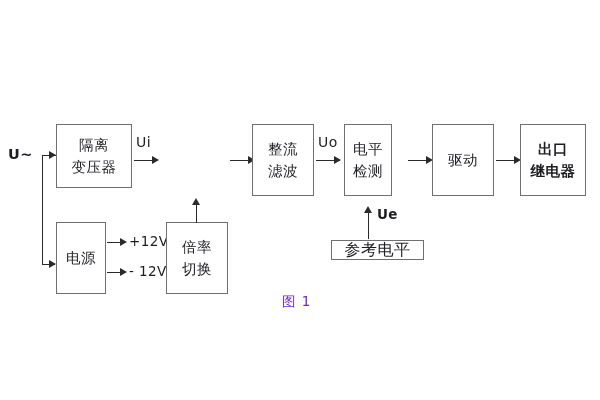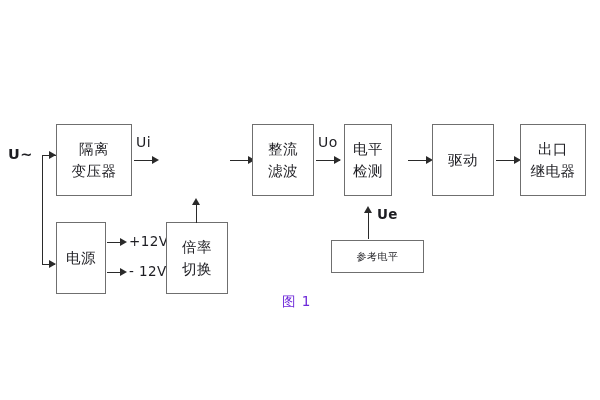--- a/index.html
+++ b/index.html
@@ -81,21 +81,21 @@
 
   <div class="hline" style="left:42px; top:155px; width:18px;"></div>
   <div class="vline" style="left:42px; top:155px; height:110px;"></div>
 
   <div class="hline" style="left:42px; top:155px; width:12px;"></div>
   <div class="arrow-r" style="left:49px; top:151px;"></div>
 
   <div class="hline" style="left:42px; top:264px; width:13px;"></div>
   <div class="arrow-r" style="left:49px; top:260px;"></div>
 
-  <div class="box" style="left:56px; top:124px; width:76px; height:72px;">
+  <div class="box" style="left:56px; top:124px; width:76px; height:64px;">
     <span class="ln">隔离</span>
     <span class="ln">变压器</span>
   </div>
 
   <div class="label" style="left:136px; top:134px;">Ui</div>
   <div class="hline" style="left:134px; top:160px; width:22px;"></div>
   <div class="arrow-r" style="left:152px; top:156px;"></div>
 
 
   <div class="hline" style="left:230px; top:160px; width:22px;"></div>
@@ -118,21 +118,21 @@
   <div class="hline" style="left:408px; top:160px; width:22px;"></div>
   <div class="arrow-r" style="left:426px; top:156px;"></div>
 
   <div class="box" style="left:432px; top:124px; width:62px; height:72px;">
     <span class="ln">驱动</span>
   </div>
 
   <div class="hline" style="left:496px; top:160px; width:22px;"></div>
   <div class="arrow-r" style="left:514px; top:156px;"></div>
 
-  <div class="box" style="left:520px; top:124px; width:66px; height:72px;">
+  <div class="box" style="left:520px; top:124px; width:66px; height:72px;font-weight:bold;">
     <span class="ln">出口</span>
     <span class="ln">继电器</span>
   </div>
 
   <div class="box" style="left:56px; top:222px; width:50px; height:72px;align-items:center;">
     <span class="ln">电源</span>
   </div>
 
   <div class="hline" style="left:107px; top:242px; width:17px;"></div>
   <div class="arrow-r" style="left:120px; top:238px;"></div>
@@ -143,21 +143,21 @@
   <div class="label" style="left:129px; top:263px; font-size:13.5px;">- 12V</div>
 
   <div class="box" style="left:166px; top:222px; width:62px; height:72px;">
     <span class="ln">倍率</span>
     <span class="ln">切换</span>
   </div>
 
   <div class="vline" style="left:196px; top:205px; height:18px;"></div>
   <div class="arrow-u" style="left:192px; top:198px;"></div>
 
-  <div class="box" style="left:331px; top:240px; width:93px; height:33px; font-size:10px;">
+  <div class="box" style="left:331px; top:240px; width:93px; height:20px; font-size:16px;">
     <span class="ln">参考电平</span>
   </div>
 
   <div class="vline" style="left:368px; top:213px; height:26px;"></div>
   <div class="arrow-u" style="left:364px; top:206px;"></div>
   <div class="label" style="left:377px; top:206px; font-size:13.5px;font-weight:bold;">Ue</div>
 
   <div class="cap" style="left:282px; top:293px;">图 1</div>
 
 </div>

